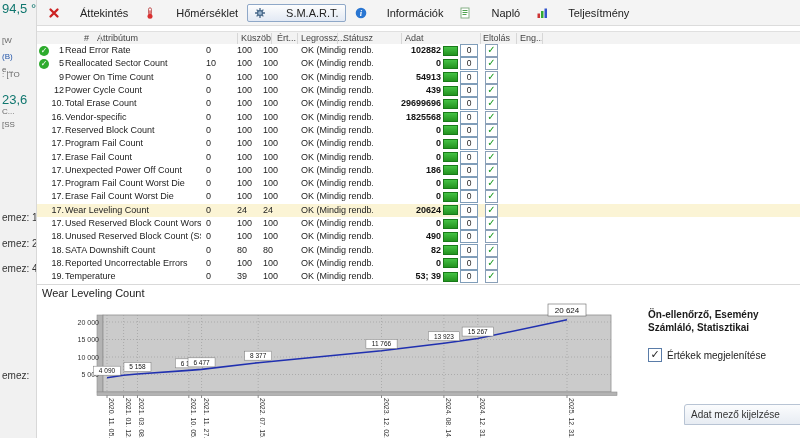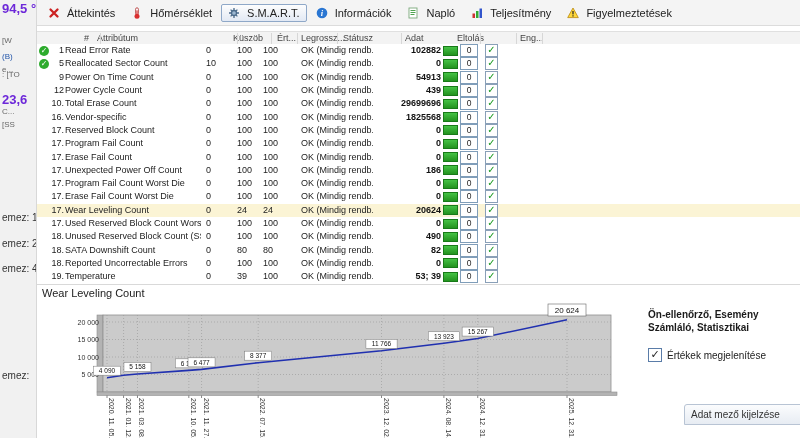--- a/index.html
+++ b/index.html
@@ -2,30 +2,30 @@
 <html><head>
 <meta charset="utf-8">
 <style>
   html,body{margin:0;padding:0;}
   body{width:800px;height:438px;overflow:hidden;position:relative;background:#fff;
        font-family:"Liberation Sans",sans-serif;color:#222;}
   
   .left-strip{position:absolute;left:0;top:0;width:36px;height:438px;background:#f1f1f1;
               border-right:1px solid #d8d8d8;overflow:hidden;}
   .frag{position:absolute;left:2px;white-space:nowrap;}
-  .frag.big{font-size:13px;font-weight:bold;color:#6d28d9;}
+  .frag.big{font-size:13px;font-weight:normal;color:#0f766e;}
   .frag.tiny{font-size:8px;color:#666;}
   .frag.blue{color:#2255aa;}
   .frag.label{font-size:10px;color:#333;}
   
   .main{position:absolute;left:37px;top:0;width:763px;height:438px;background:#fff;}
   
   .toolbar{position:absolute;left:0;top:0;width:763px;height:26px;background:#f4f4f4;
            border-bottom:1px solid #dcdcdc;display:flex;align-items:center;padding-left:4px;box-sizing:border-box;}
-  .tab{display:inline-flex;align-items:center;gap:7px;padding:2px 6px;margin-right:2px;font-size:11px;
+  .tab{display:inline-flex;align-items:center;gap:20px;padding:2px 6px;margin-right:2px;font-size:11px;
        border:1px solid transparent;border-radius:2px;cursor:default;white-space:nowrap;}
   .tab.sel{background:linear-gradient(#fdfdfd,#e2e9f4);border:1px solid #8fa8c8;}
   .tabicon{display:inline-flex;width:12px;height:12px;}
   
   .thead{position:absolute;left:0;top:31px;width:763px;height:13px;background:#f3f3f3;
          border-top:1px solid #e0e0e0;border-bottom:1px solid #cfcfcf;font-size:9px;color:#444;}
   .hcell{position:absolute;top:1px;white-space:nowrap;}
   .hsep{position:absolute;top:1px;width:1px;height:11px;background:#d7d7d7;}
   .tbody{position:absolute;left:0;top:44px;width:763px;height:240px;overflow:hidden;font-size:9px;}
   .t-row{display:flex;height:13.3px;line-height:13px;align-items:center;background:#fff;}
@@ -132,41 +132,31 @@
       <div class="tab">
         <span class="tabicon">
           <svg viewBox="0 0 12 12" width="12" height="12">
             <rect x="1.5" y="6.5" width="2.5" height="4.5" fill="#cc3333"></rect>
             <rect x="5" y="4" width="2.5" height="7" fill="#33aa33"></rect>
             <rect x="8.5" y="1.5" width="2.5" height="9.5" fill="#3355cc"></rect>
           </svg>
         </span>
         <span>Teljesítmény</span>
       </div>
-      <div class="tab">
-        <span class="tabicon">
-          <svg viewBox="0 0 12 12" width="12" height="12">
-            <path d="M6 1 L11.3 10.6 H0.7 Z" fill="#ffd83a" stroke="#b8860b" stroke-width="0.8"></path>
-            <rect x="5.4" y="4" width="1.2" height="3.4" fill="#222"></rect>
-            <rect x="5.4" y="8.3" width="1.2" height="1.2" fill="#222"></rect>
-          </svg>
-        </span>
-        <span>Figyelmeztetések</span>
-      </div>
     </div>
 
   <div class="thead" id="thead">
       <div class="hcell" style="left: 47px;">#</div>
       <div class="hcell" style="left: 60px;">Attribútum</div>
-      <div class="hcell" style="left: 196px;">Küszöb</div>
+      <div class="hcell" style="left: 204px;">Küszöb</div>
       <div class="hcell" style="left: 240px;">Ért...</div>
       <div class="hcell" style="left: 264px;">Legrossz...</div>
       <div class="hcell" style="left: 306px;">Státusz</div>
       <div class="hcell" style="left: 368px;">Adat</div>
-      <div class="hcell" style="left: 420px;">Eltolás</div>
+      <div class="hcell" style="left: 446px;">Eltolás</div>
       <div class="hcell" style="left: 483px;">Eng...</div>
       <div class="hsep" style="left: 63px;"></div>
       <div class="hsep" style="left: 200px;"></div>
       <div class="hsep" style="left: 234px;"></div>
       <div class="hsep" style="left: 260px;"></div>
       <div class="hsep" style="left: 300px;"></div>
       <div class="hsep" style="left: 364px;"></div>
       <div class="hsep" style="left: 443px;"></div>
       <div class="hsep" style="left: 479px;"></div>
       <div class="hsep" style="left: 505px;"></div>

